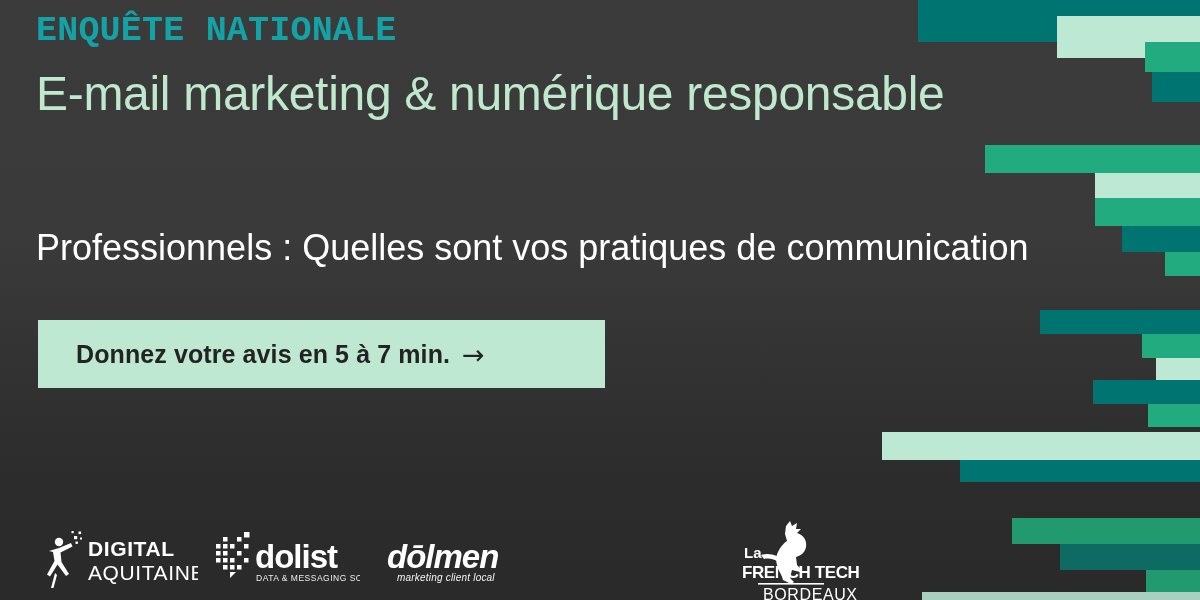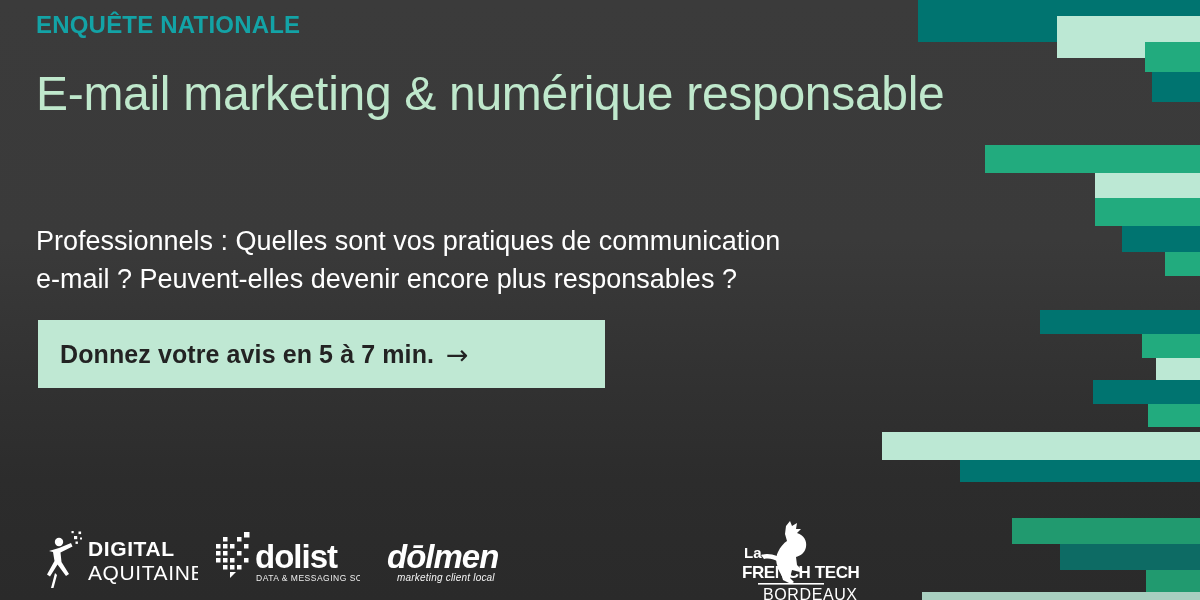--- a/index.html
+++ b/index.html
@@ -14,43 +14,43 @@
   }
   
   #bars{position:absolute;inset:0;pointer-events:none;}
   .bar{position:absolute;}
 
   
   #content{position:absolute;left:0;top:0;width:900px;height:600px;}
 
   #eyebrow{
     position:absolute;left:36px;top:12px;
-    font-size:24px;font-weight:bold;letter-spacing:.2px;
-    color:#13a3a6;line-height:1.1;white-space:nowrap;
+    font-size:35px;font-weight:bold;letter-spacing:.2px;
+    color:#13a3a6;line-height:1.1;white-space:nowrap;font-family:Liberation Mono, monospace;
   }
   #headline{
     position:absolute;left:36px;top:66px;
     font-size:48px;font-weight:400;letter-spacing:-.3px;
     color:#bfe8cc;line-height:1.15;white-space:nowrap;
   }
   #lede{
     position:absolute;left:36px;top:222px;
-    font-size:27px;font-weight:400;color:#ffffff;line-height:1.42;
+    font-size:36px;font-weight:400;color:#ffffff;line-height:1.42;
     width:900px;
   }
   #lede div{white-space:nowrap;}
 
   #cta{
     position:absolute;left:38px;top:320px;
     width:567px;height:68px;
     background:#bfe8d3;
     display:flex;align-items:center;
   }
   #cta-label{
-    margin-left:22px;
+    margin-left:38px;
     font-size:25px;font-weight:bold;color:#232323;
     letter-spacing:.1px;white-space:nowrap;
   }
   #cta-arrow{
     margin-left:12px;font-size:27px;color:#232323;line-height:1;
     font-family:"DejaVu Sans",sans-serif;
   }
 
   
   #logos{
@@ -90,21 +90,20 @@
     </div>
 
   <div id="content">
 
     <div id="eyebrow">ENQUÊTE NATIONALE</div>
 
     <div id="headline">E-mail marketing &amp; numérique responsable</div>
 
     <div id="lede">
       <div>Professionnels : Quelles sont vos pratiques de communication</div>
-      <div>e-mail ? Peuvent-elles devenir encore plus responsables ?</div>
     </div>
 
     <div id="cta">
       <span id="cta-label">Donnez votre avis en 5 à 7 min.</span>
       <span id="cta-arrow">→</span>
     </div>
 
     <div id="logos">
 
       <div class="logo" style="left:8px;width:160px;">

